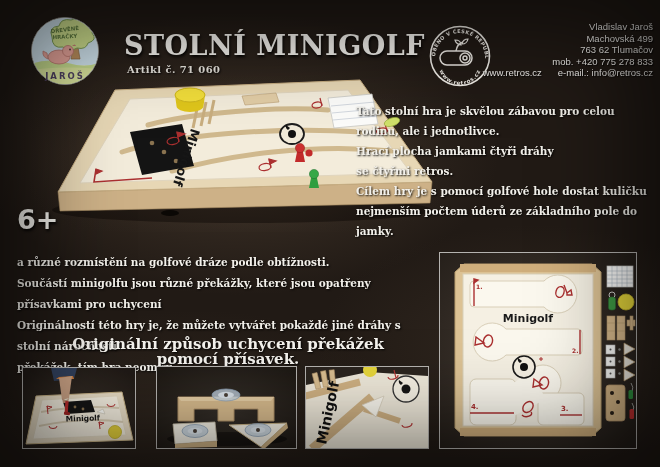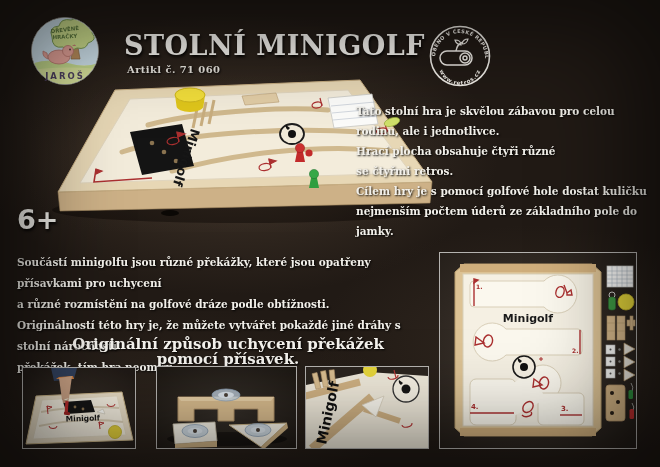--- a/index.html
+++ b/index.html
@@ -84,20 +84,30 @@
     <g fill="none" stroke="#efece6" stroke-width="1.5">
       <rect x="14" y="27" width="32" height="14" rx="7"></rect>
       <circle cx="39" cy="34" r="5"></circle>
       <circle cx="39" cy="34" r="2"></circle>
       <path d="M30,27 q1,-7 7,-9"></path>
       <path d="M35,21 q-5,-1 -6,-5 q6,0 6,5 z" stroke-width="1.2"></path>
       <path d="M36,20 q1,-5 6,-5 q-1,5 -6,5 z" stroke-width="1.2"></path>
     </g>
   </svg>
 
+  <div class="abs contact">
+    <div>Vladislav Jaroš</div>
+    <div>Machovská 499</div>
+    <div>763 62 Tlumačov</div>
+    <div>mob. +420 775 278 833</div>
+    <div class="contact-row">
+      <span>www.retros.cz</span>
+      <span>e-mail.: info@retros.cz</span>
+    </div>
+  </div>
 
   <svg class="abs" style="left:30px;top:70px" width="410" height="162" viewBox="0 0 410 162">
     <defs>
       <radialGradient id="gMain" cx="50%" cy="55%" r="62%">
         <stop offset="0%" stop-color="rgba(128,106,84,.55)"></stop>
         <stop offset="100%" stop-color="rgba(34,27,22,0)"></stop>
       </radialGradient>
     </defs>
     <rect x="0" y="0" width="410" height="162" fill="url(#gMain)"></rect>
     <ellipse cx="212" cy="140" rx="190" ry="13" fill="rgba(10,6,4,.45)"></ellipse>
@@ -159,31 +169,31 @@
       <path d="M-3,-2 L3,-2 L5,8 L-5,8 z" fill="#2f9e3f"></path>
       <circle cx="0" cy="-6" r="4.6" fill="#35a847" stroke="#1f6e2c" stroke-width=".5"></circle>
     </g>
     <ellipse cx="362" cy="52" rx="8" ry="4" fill="#cfe06a" stroke="#9ab03e" stroke-width=".7" transform="rotate(-18 362 52)"></ellipse>
     <text transform="translate(152,86) rotate(108)" text-anchor="middle" font-size="13" font-weight="bold" fill="#161616">Minigolf</text>
   </svg>
 
   <div class="abs intro">
     <div>Tato stolní hra je skvělou zábavou pro celou</div>
     <div>rodinu, ale i jednotlivce.</div>
-    <div>Hrací plocha obsahuje čtyři různé</div>
+    <div>Hrací plocha jamkami čtyři dráhy</div>
     <div>se čtyřmi retros.</div>
     <div>Cílem hry je s pomocí golfové hole dostat kuličku</div>
     <div>nejmenším počtem úderů ze základního pole do jamky.</div>
   </div>
 
   <div class="abs age">6+</div>
 
   <div class="abs desc">
+    <div>a různé rozmístění na golfové dráze podle obtížnosti.</div>
     <div>Součástí minigolfu jsou různé překážky, které jsou opatřeny přísavkami pro uchycení</div>
-    <div>a různé rozmístění na golfové dráze podle obtížnosti.</div>
     <div>Originálností této hry je, že můžete vytvářet pokaždé jiné dráhy s stolní náročností</div>
     <div>překážek, tím hra neomrzí.</div>
   </div>
 
   <div class="abs highlight">
     <div>Originální způsob uchycení překážek pomocí přísavek.</div>
   </div>
 
   <div class="photo" style="left:22px;top:367px;width:114px;height:82px">
     <svg width="112" height="80" viewBox="0 0 112 80">

